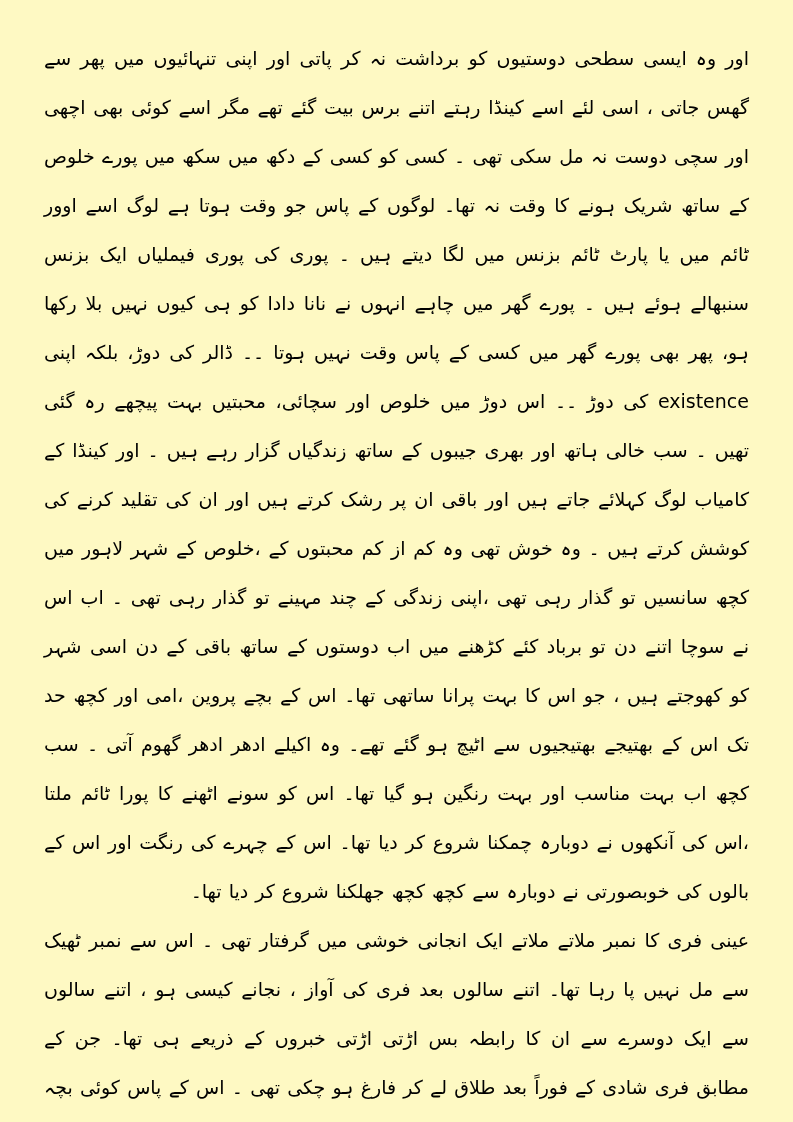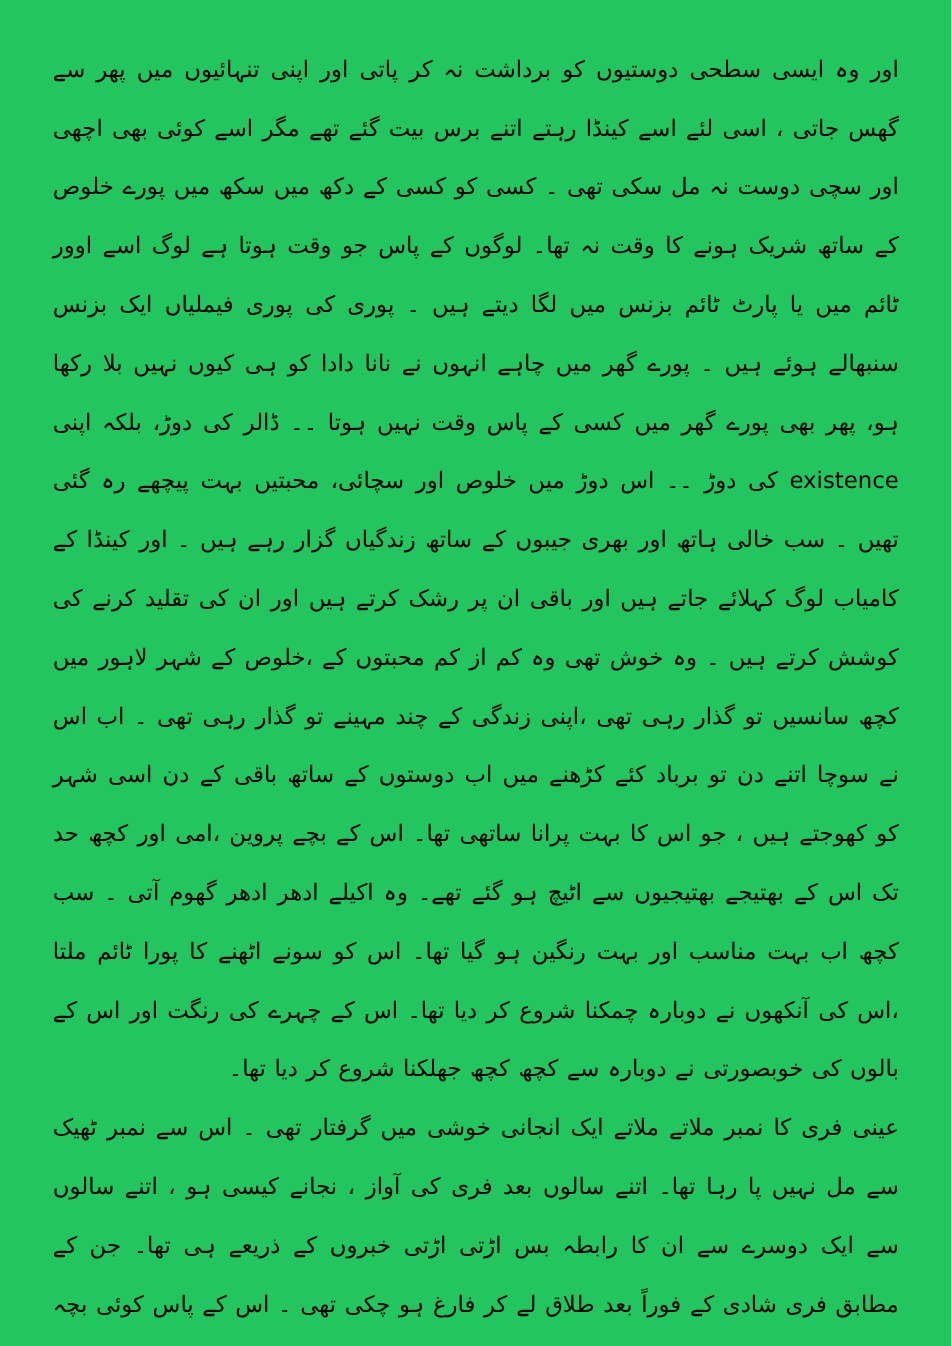--- a/index.html
+++ b/index.html
@@ -10,21 +10,21 @@
   body {
     width: 793px;
     height: 1122px;
     overflow: hidden;
   }
   .page {
     box-sizing: border-box;
     width: 793px;
     height: 1122px;
     padding: 34px 44px 0 44px;
-    background: #22c55e;
+    background: #fef9c3;
     color: #000000;
     font-family: "DejaVu Sans", sans-serif;
     overflow: hidden;
   }
   .para {
     direction: rtl;
     unicode-bidi: embed;
     text-align: justify;
     text-justify: inter-word;
     font-size: 19px;

